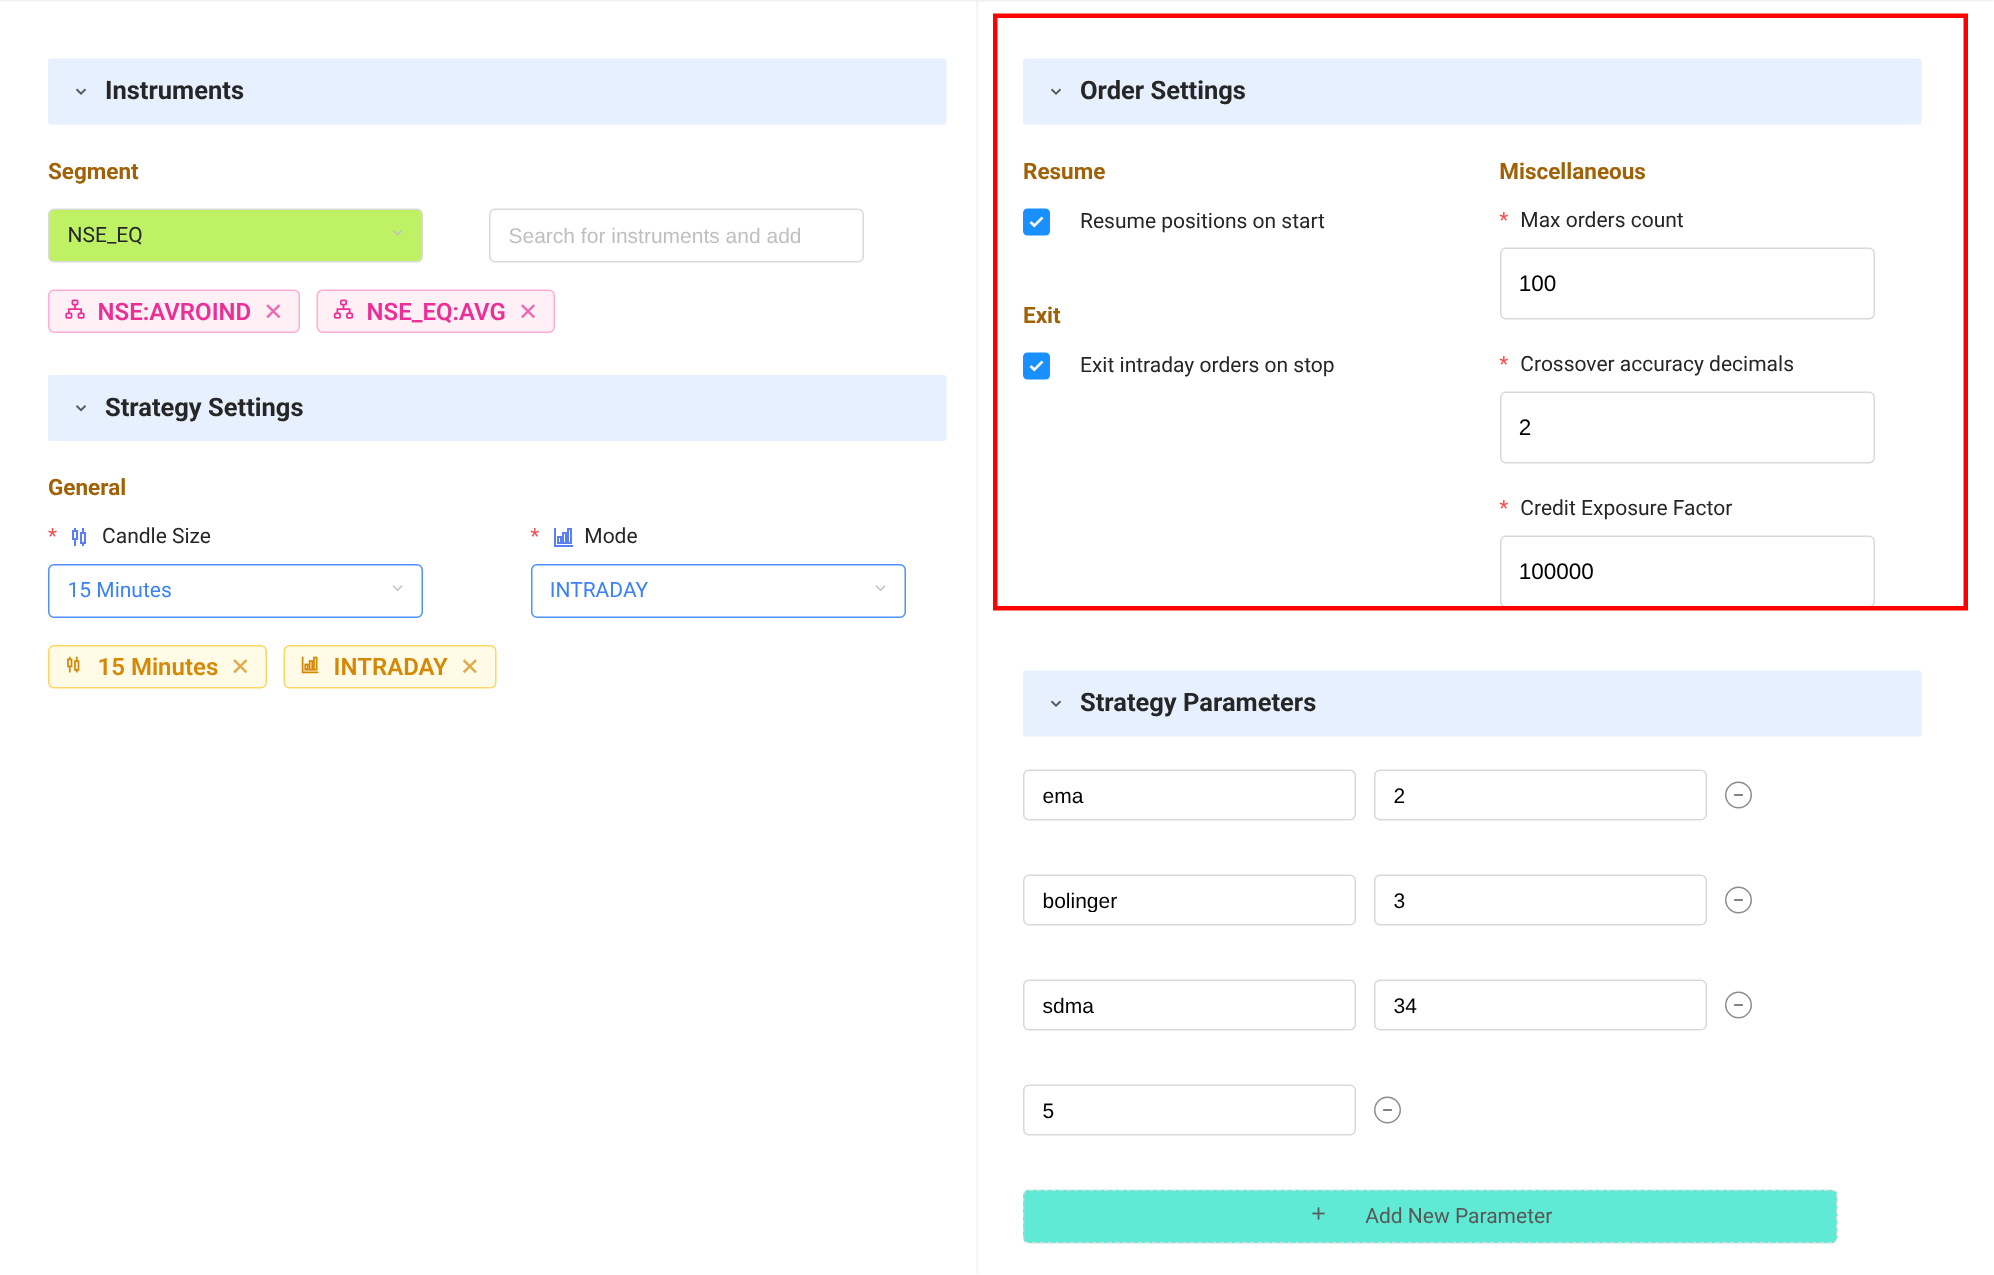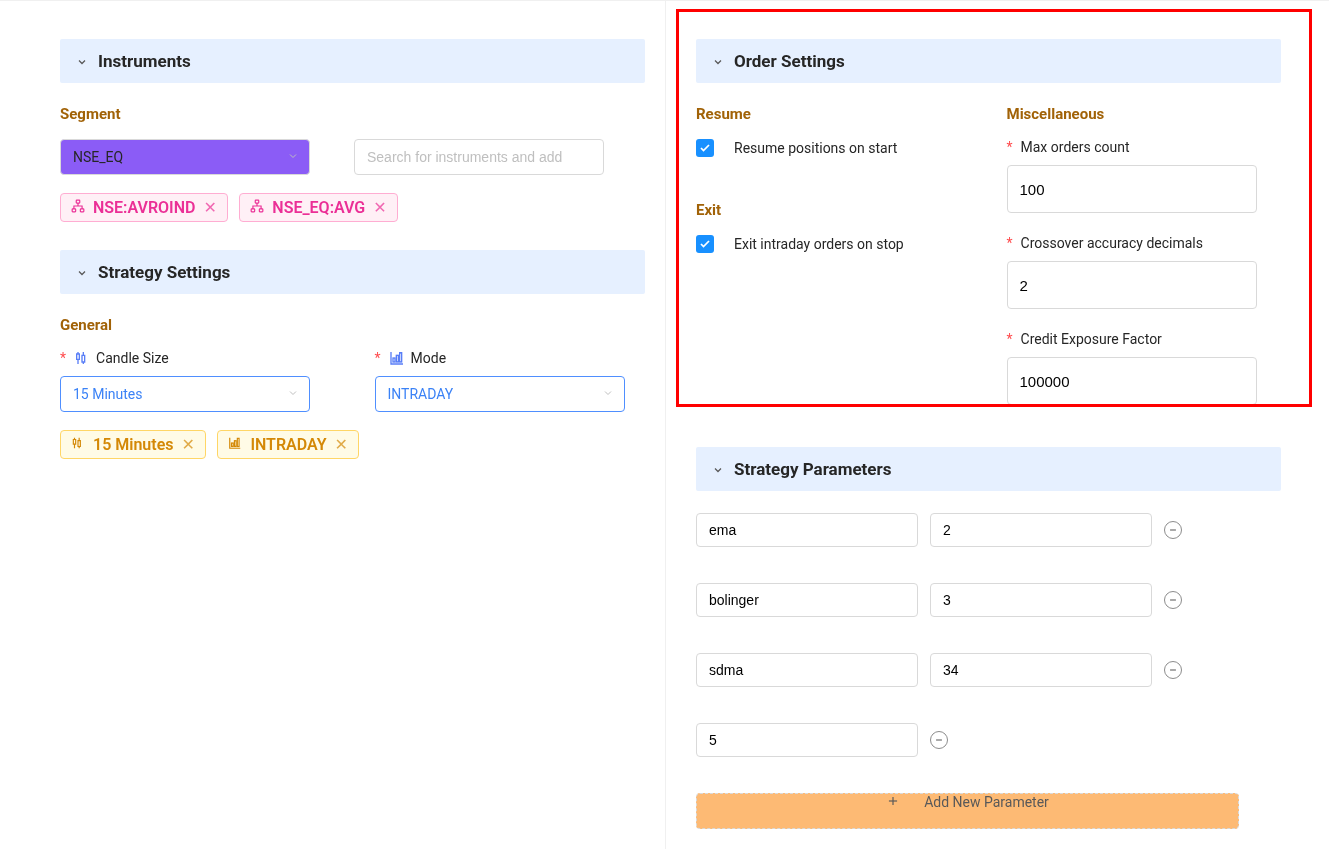--- a/index.html
+++ b/index.html
@@ -11,21 +11,21 @@
     padding: 0;
   }
   .page {
     display: flex;
     width: 1329px;
     gap: 0;
     border-top: 1px solid #f0f0f0;
   }
   .col {
     flex: 1;
-    padding: 38px 30px 20px 60px;
+    padding: 38px 30px 20px 32px;
     position: relative;
   }
   .col.left { border-right: 1px solid #f0f0f0; padding-right: 20px; }
   .col.right { padding-left: 30px; padding-right: 48px; padding-top: 8px; position: relative; }
   .highlight-box {
     position: absolute;
     top: 8px;
     left: 10px;
     right: 17px;
     height: 398px;
@@ -59,21 +59,21 @@
   .row { display: flex; gap: 44px; }
   .field-group { flex: 1; }
   .select {
     width: 250px;
     height: 36px;
     border: 1px solid #d9d9d9;
     border-radius: 4px;
     padding: 0 30px 0 12px;
     display: flex;
     align-items: center;
-    background: #8b5cf6;
+    background: #bef264;
     position: relative;
     color: #262626;
   }
   .select.blue { border-color: #4f8fff; color: #3b82f6; background: #fff; }
   .select .caret {
     position: absolute; right: 10px; top: 50%; transform: translateY(-50%);
     color: #bfbfbf;
   }
   .text-input {
     width: 250px;
@@ -109,22 +109,22 @@
   .checkbox svg { color:#fff; }
   .num-input {
     width: 250px; height: 48px; border:1px solid #d9d9d9; border-radius:4px; padding:0 12px; font-size:15px;
   }
   .misc-group { margin-bottom: 22px; }
   .param-row { display:flex; align-items:center; gap:12px; margin-bottom: 36px; }
   .param-row input.name { flex:0 0 222px; height:34px; border:1px solid #d9d9d9; border-radius:4px; padding:0 12px; font-size:14px; }
   .param-row input.val  { flex:0 0 222px; height:34px; border:1px solid #d9d9d9; border-radius:4px; padding:0 12px; font-size:14px; }
   .param-row .remove { width:18px; height:18px; border:1px solid #8c8c8c; border-radius:50%; display:flex; align-items:center; justify-content:center; color:#595959; cursor:pointer; }
   .add-param-btn {
-    width: 543px; height:36px; border:1px dashed #d9d9d9; border-radius:4px; background:#fdba74;
-    display:flex; justify-content:center; gap:24px; color:#595959; cursor:pointer;
+    width: 543px; height:36px; border:1px dashed #d9d9d9; border-radius:4px; background:#5eead4;
+    display:flex; align-items:center; justify-content:center; gap:24px; color:#595959; cursor:pointer;
   }
   .two-col-inner { display:flex; gap:36px; }
   .two-col-inner > div { flex:1; }
   .spacer-top { height: 30px; }
 </style>
 </head>
 <body>
 
 <div class="page">
 

